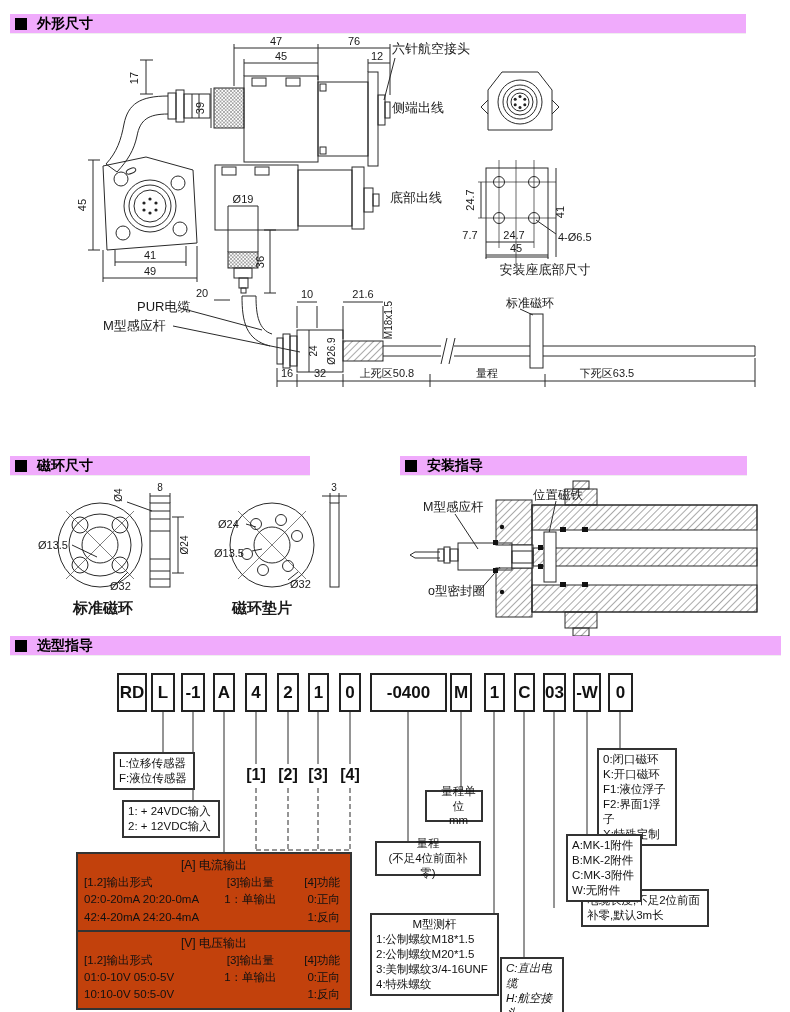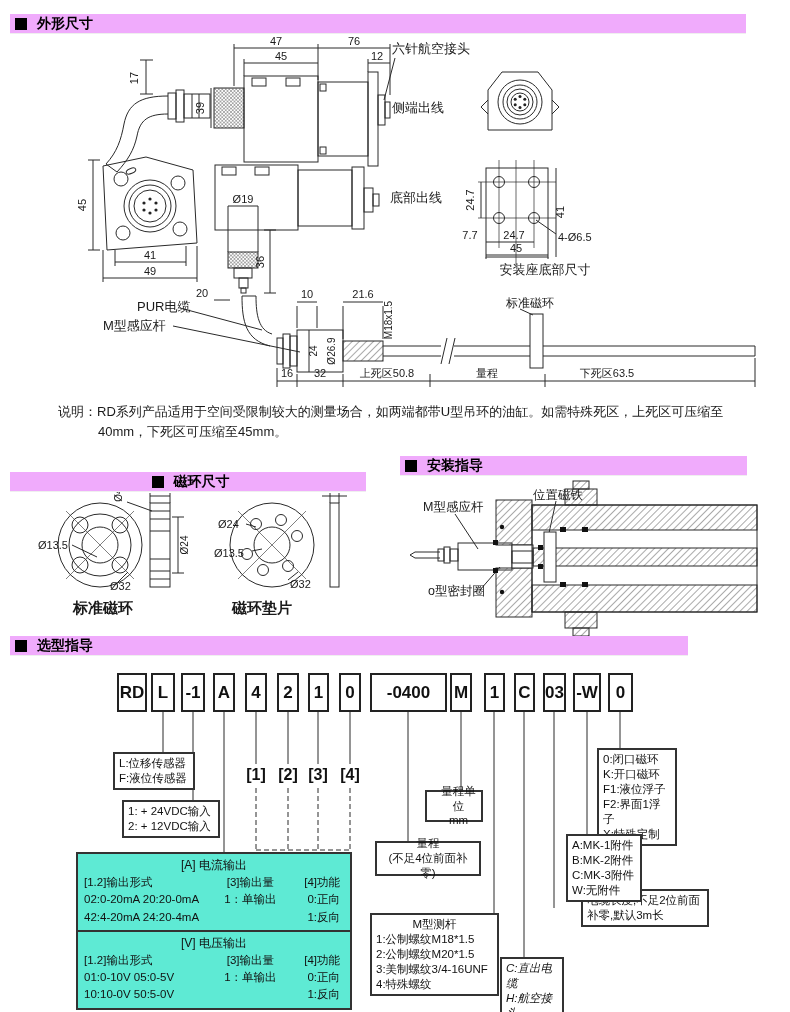--- a/index.html
+++ b/index.html
@@ -12,21 +12,21 @@
   .bar .sq{width:12px;height:12px;background:#000;margin:0 10px 0 5px;flex:0 0 auto;}
   .note{position:absolute;left:58px;top:402px;width:680px;font-size:13px;line-height:1.55;color:#1a1a1a;}
   .note .l2{display:block;padding-left:40px;}
   .cbox{position:absolute;top:673px;height:39px;border:2px solid #222;box-sizing:border-box;background:#fff;
         display:flex;align-items:center;justify-content:center;font-weight:bold;font-size:17px;color:#111;}
   .brk{position:absolute;top:766px;width:32px;text-align:center;font-size:16px;font-weight:bold;color:#111;}
   .abox{position:absolute;border:2px solid #333;box-sizing:border-box;background:#fff;
         font-size:11.5px;line-height:1.3;white-space:pre-line;padding:2px 4px;color:#111;}
   .abox.center{text-align:center;display:flex;align-items:center;justify-content:center;}
   .seltable{position:absolute;left:76px;top:852px;width:276px;}
-  .tsec{border:2px solid #333;background:#5eead4;box-sizing:border-box;padding:2px 6px 4px;font-size:11.5px;line-height:1.5;}
+  .tsec{border:2px solid #333;background:#c2410c;box-sizing:border-box;padding:2px 6px 4px;font-size:11.5px;line-height:1.5;}
   .tsec + .tsec{margin-top:-2px;}
   .ttitle{text-align:center;font-size:12px;}
   .tgrid{display:grid;grid-template-columns:50% 28% 22%;}
   .tc2{text-align:center;}
   .tc3{text-align:right;padding-right:4px;}
 </style>
 </head>
 <body>
 
 <div id="page">
@@ -400,37 +400,33 @@
     <line x1="554" y1="712" x2="554" y2="908"></line>
     <line x1="587" y1="712" x2="587" y2="834"></line>
     <line x1="620" y1="712" x2="620" y2="748"></line>
   </g>
 </svg>
 
 <div class="bar" style="left:10px;top:14px;width:736px;">
   <span class="sq"></span>
   <span>外形尺寸</span>
 </div>
-<div class="bar" style="left:10px;top:472px;width:356px;justify-content:center;">
+<div class="bar" style="left:10px;top:456px;width:300px;">
   <span class="sq"></span>
   <span>磁环尺寸</span>
 </div>
 <div class="bar" style="left:400px;top:456px;width:347px;">
   <span class="sq"></span>
   <span>安装指导</span>
 </div>
-<div class="bar" style="left:10px;top:636px;width:678px;text-align:right;">
+<div class="bar" style="left:10px;top:636px;width:771px;text-align:right;">
   <span class="sq"></span>
   <span>选型指导</span>
 </div>
 
-<div class="note">
-  <span>说明：RD系列产品适用于空间受限制较大的测量场合，如两端都带U型吊环的油缸。如需特殊死区，上死区可压缩至</span>
-  <span class="l2">40mm，下死区可压缩至45mm。</span>
-</div>
 
 <div class="cbox" style="left:117px;width:30px;">RD</div>
 <div class="cbox" style="left:151px;width:24px;">L</div>
 <div class="cbox" style="left:181px;width:24px;">-1</div>
 <div class="cbox" style="left:213px;width:22px;">A</div>
 <div class="cbox" style="left:245px;width:22px;">4</div>
 <div class="cbox" style="left:277px;width:22px;">2</div>
 <div class="cbox" style="left:308px;width:21px;">1</div>
 <div class="cbox" style="left:339px;width:22px;">0</div>
 <div class="cbox" style="left:370px;width:77px;">-0400</div>

